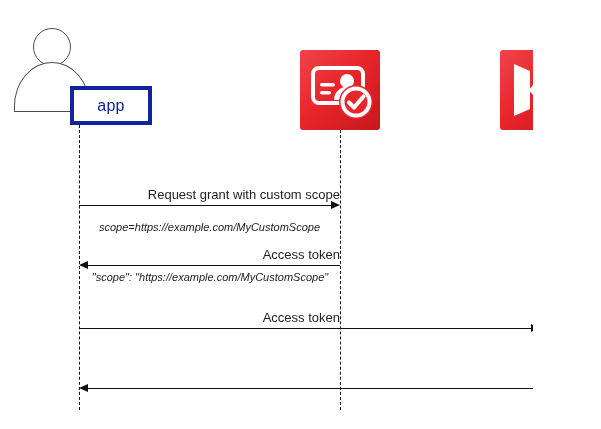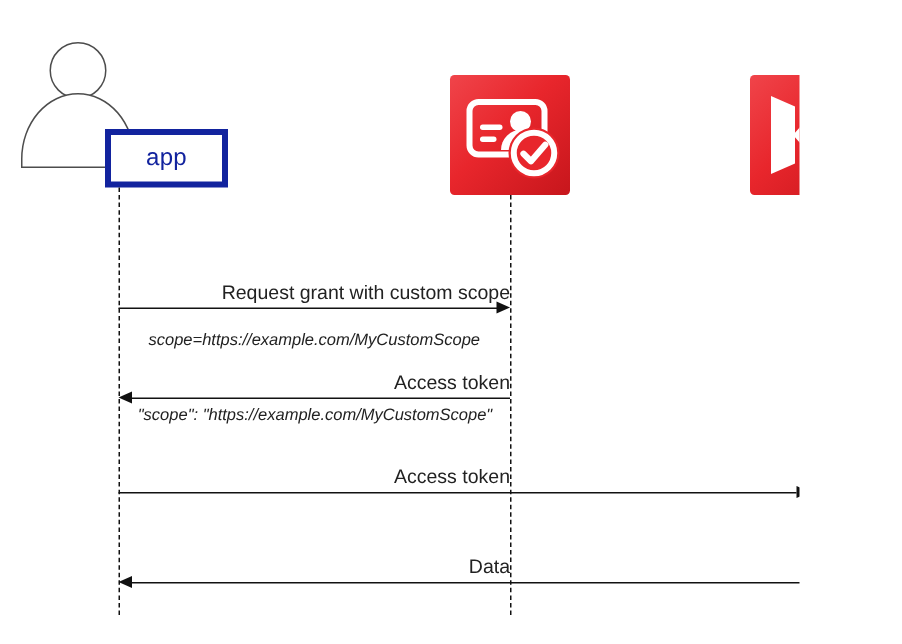--- a/index.html
+++ b/index.html
@@ -170,17 +170,16 @@
 
   <div class="abs msg-label" style="left:79px; top:248px; width:261px;">Access token</div>
   <div class="abs msg-line" style="left:82px; top:265px; width:258px;"></div>
   <div class="abs arrow-head arrow-left" style="left:79px; top:260.5px;"></div>
   <div class="abs msg-sub" style="left:76px; top:271px; width:268px;">"scope": "https://example.com/MyCustomScope"</div>
 
   <div class="abs msg-label" style="left:79px; top:311px; width:261px;">Access token</div>
   <div class="abs msg-line" style="left:79px; top:328px; width:452px;"></div>
   <div class="abs arrow-head arrow-right" style="left:531px; top:323.5px;"></div>
 
-  <div class="abs msg-label" style="left:79px; top:371px; width:261px;">Data</div>
   <div class="abs msg-line" style="left:82px; top:388px; width:458px;"></div>
   <div class="abs arrow-head arrow-left" style="left:79px; top:383.5px;"></div>
 
 </div>
 
 </body></html>

